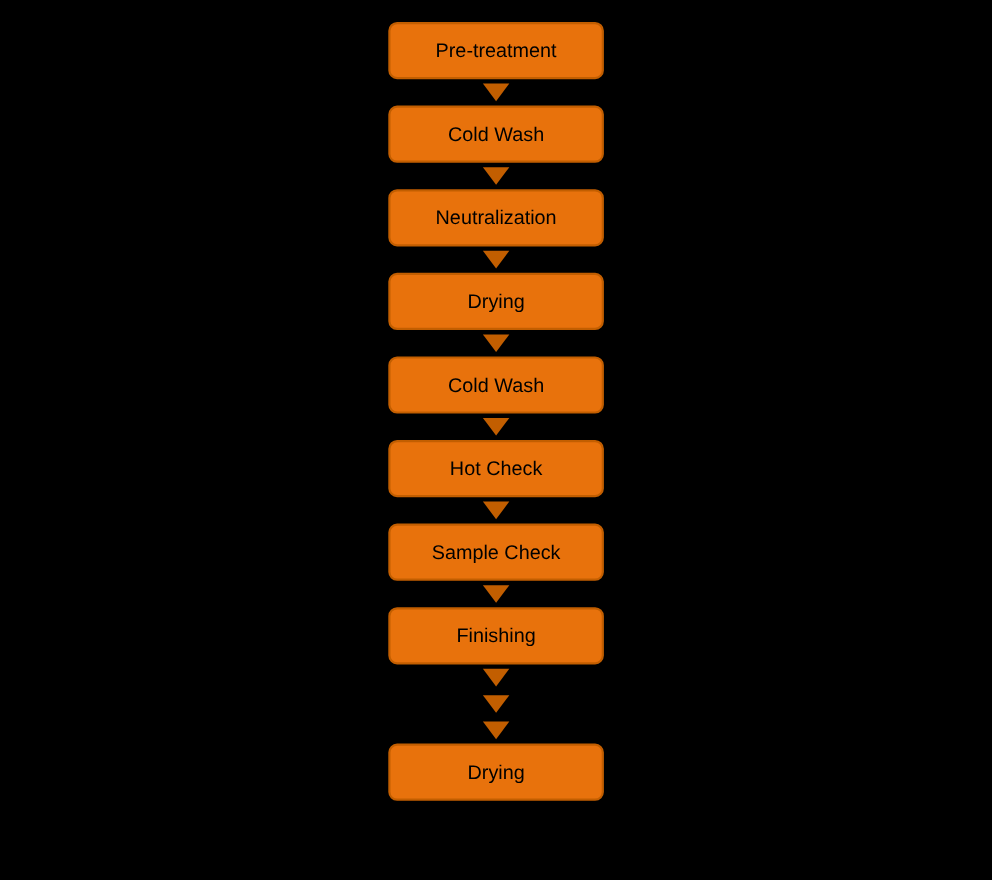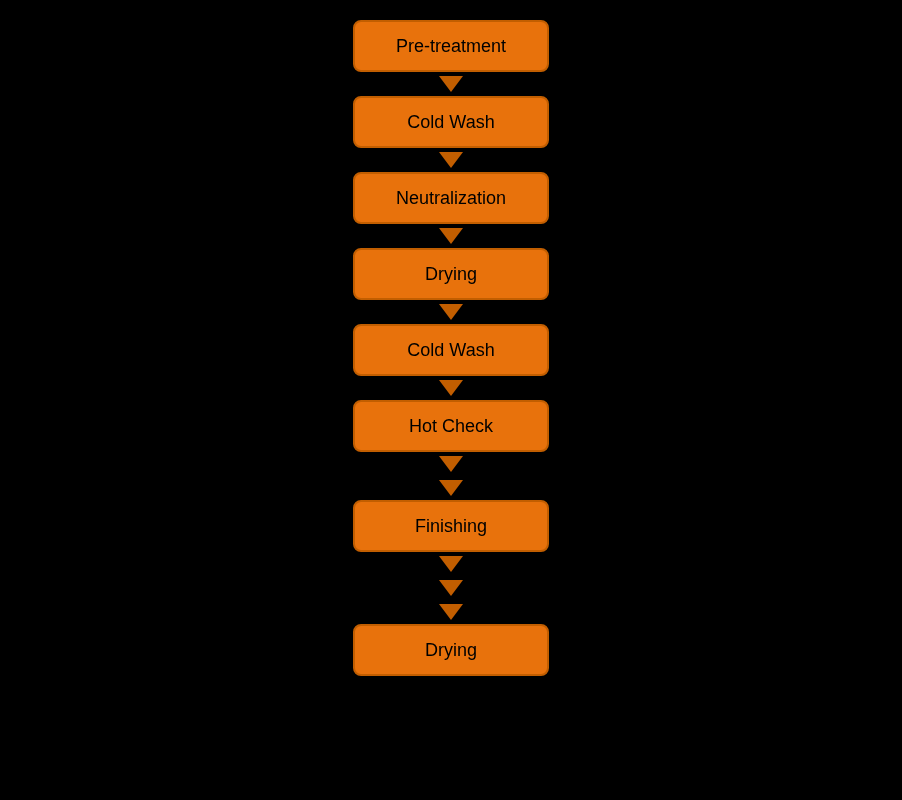--- a/index.html
+++ b/index.html
@@ -59,19 +59,20 @@
     <div class="flow-box">Cold Wash</div>
     <div class="flow-arrow"></div>
     <div class="flow-box">Neutralization</div>
     <div class="flow-arrow"></div>
     <div class="flow-box">Drying</div>
     <div class="flow-arrow"></div>
     <div class="flow-box">Cold Wash</div>
     <div class="flow-arrow"></div>
     <div class="flow-box">Hot Check</div>
     <div class="flow-arrow"></div>
+    <div class="flow-box">Sample Check</div>
     <div class="flow-arrow"></div>
     <div class="flow-box">Finishing</div>
     <div class="flow-arrow"></div>
     <div class="flow-arrow"></div>
     <div class="flow-arrow"></div>
     <div class="flow-box">Drying</div>
   </div>
 
 </body></html>

